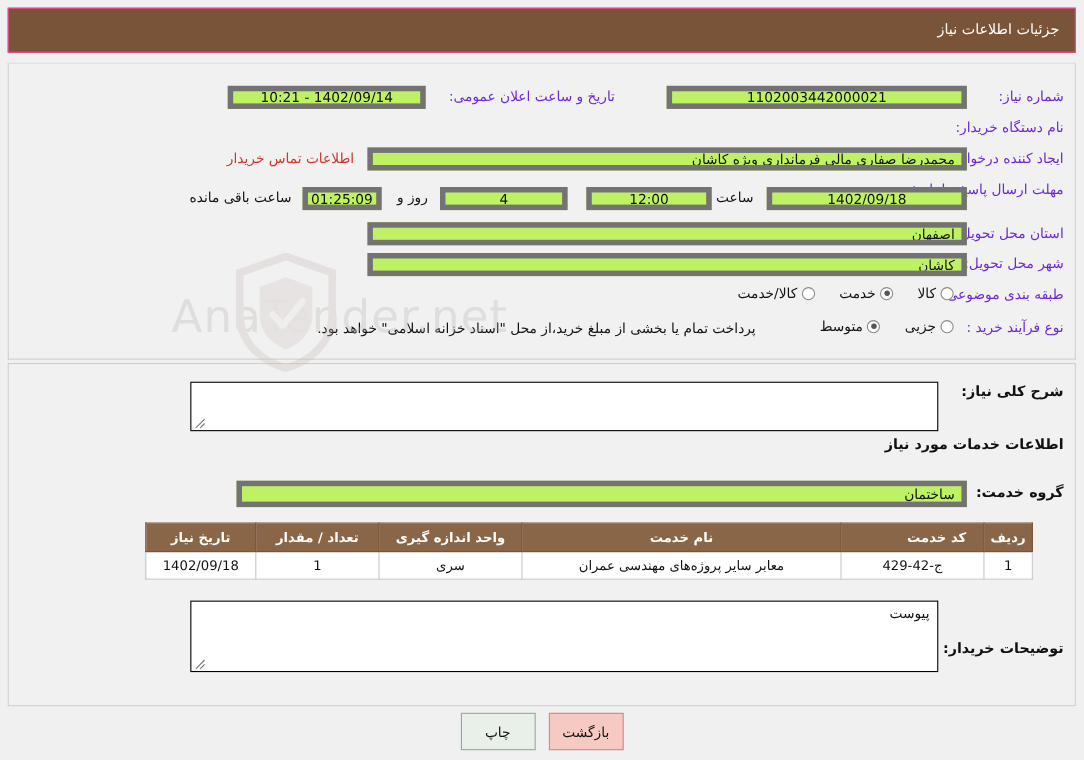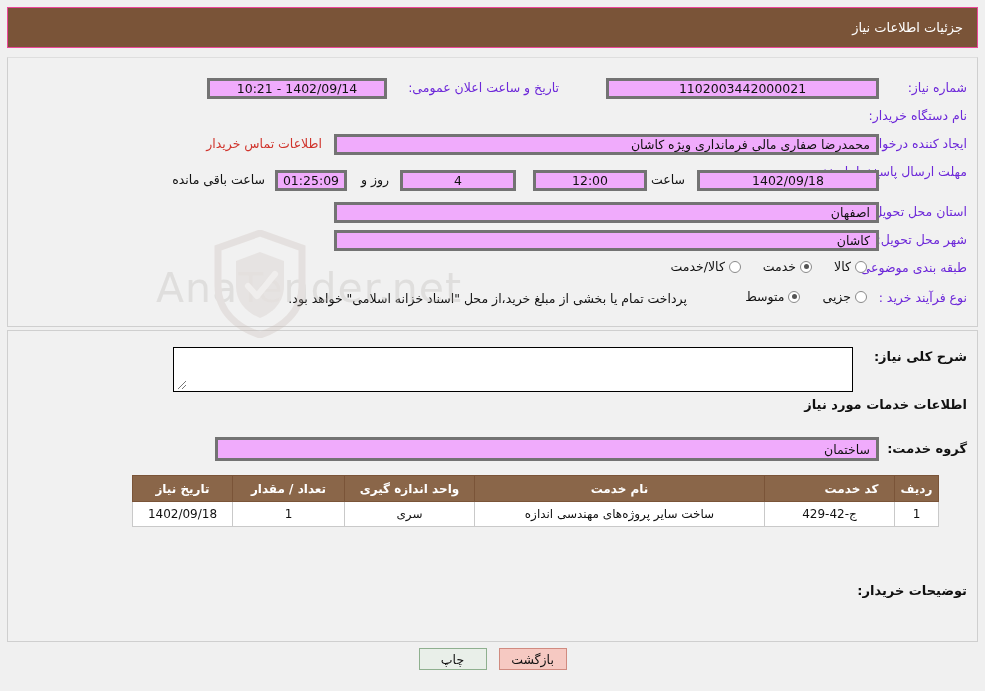--- a/index.html
+++ b/index.html
@@ -44,22 +44,22 @@
     display: flex;
     align-items: center;
   }
   .lbl {
     font-size: 12.5px;
     color: #6d28d9;
     text-align: left;
     white-space: nowrap;
   }
   .fld {
-    background: #f0abfc;
-    border: 3px solid #737373;
+    background: #bef264;
+    border: 5px solid #737373;
     height: 21px;
     font-size: 12.5px;
     color: #111;
     display: flex;
     align-items: center;
     padding: 0 6px;
     overflow: hidden;
     white-space: nowrap;
   }
   .fld.center { justify-content: center; }
@@ -170,21 +170,21 @@
     background: #ffffff;
     border: 1px solid #c9c9c9;
     height: 25px;
     text-align: center;
     color: #111;
     font-size: 12px;
   }
   
   .btn {
     border: 1px solid #9b9b9b;
-    height: 22px;
+    height: 34px;
     min-width: 68px;
     font-size: 12.5px;
     display: flex;
     align-items: center;
     justify-content: center;
     cursor: pointer;
   }
   .btn-print { background: #e9efe9; border-color: #8fb08f; color: #111; }
   .btn-back  { background: #f6c9c2; border-color: #d08b80; color: #111; }
 </style>
@@ -323,32 +323,39 @@
             <th style="width:290px;">نام خدمت</th>
             <th style="width:130px;">واحد اندازه گیری</th>
             <th style="width:112px;">تعداد / مقدار</th>
             <th style="width:100px;">تاریخ نیاز</th>
           </tr>
         </thead>
         <tbody>
           <tr>
             <td>1</td>
             <td>ج-42-429</td>
-            <td>ساخت سایر پروژه‌های مهندسی اندازه</td>
+            <td>معابر سایر پروژه‌های مهندسی عمران</td>
             <td>سری</td>
             <td>1</td>
             <td>1402/09/18</td>
           </tr>
         </tbody>
       </table>
     </div>
 
     <div class="row" style="right:10px; top:252px;">
       <span class="section-title">توضیحات خریدار:</span>
     </div>
+    <div class="textarea" style="position:absolute; right:124px; top:215px; width:680px; height:65px;">
+      <span>پیوست</span>
+      <svg class="resize-grip" viewBox="0 0 10 10">
+        <path d="M9 1 L1 9" stroke="#777" stroke-width="1" fill="none"></path>
+        <path d="M9 5 L5 9" stroke="#777" stroke-width="1" fill="none"></path>
+      </svg>
+    </div>
   </div>
 
   <div style="position:absolute; left:0; top:648px; width:985px; display:flex; justify-content:center; gap:12px;">
     <div class="btn btn-back">بازگشت</div>
     <div class="btn btn-print">چاپ</div>
   </div>
 
 </div>
 
 </body></html>

